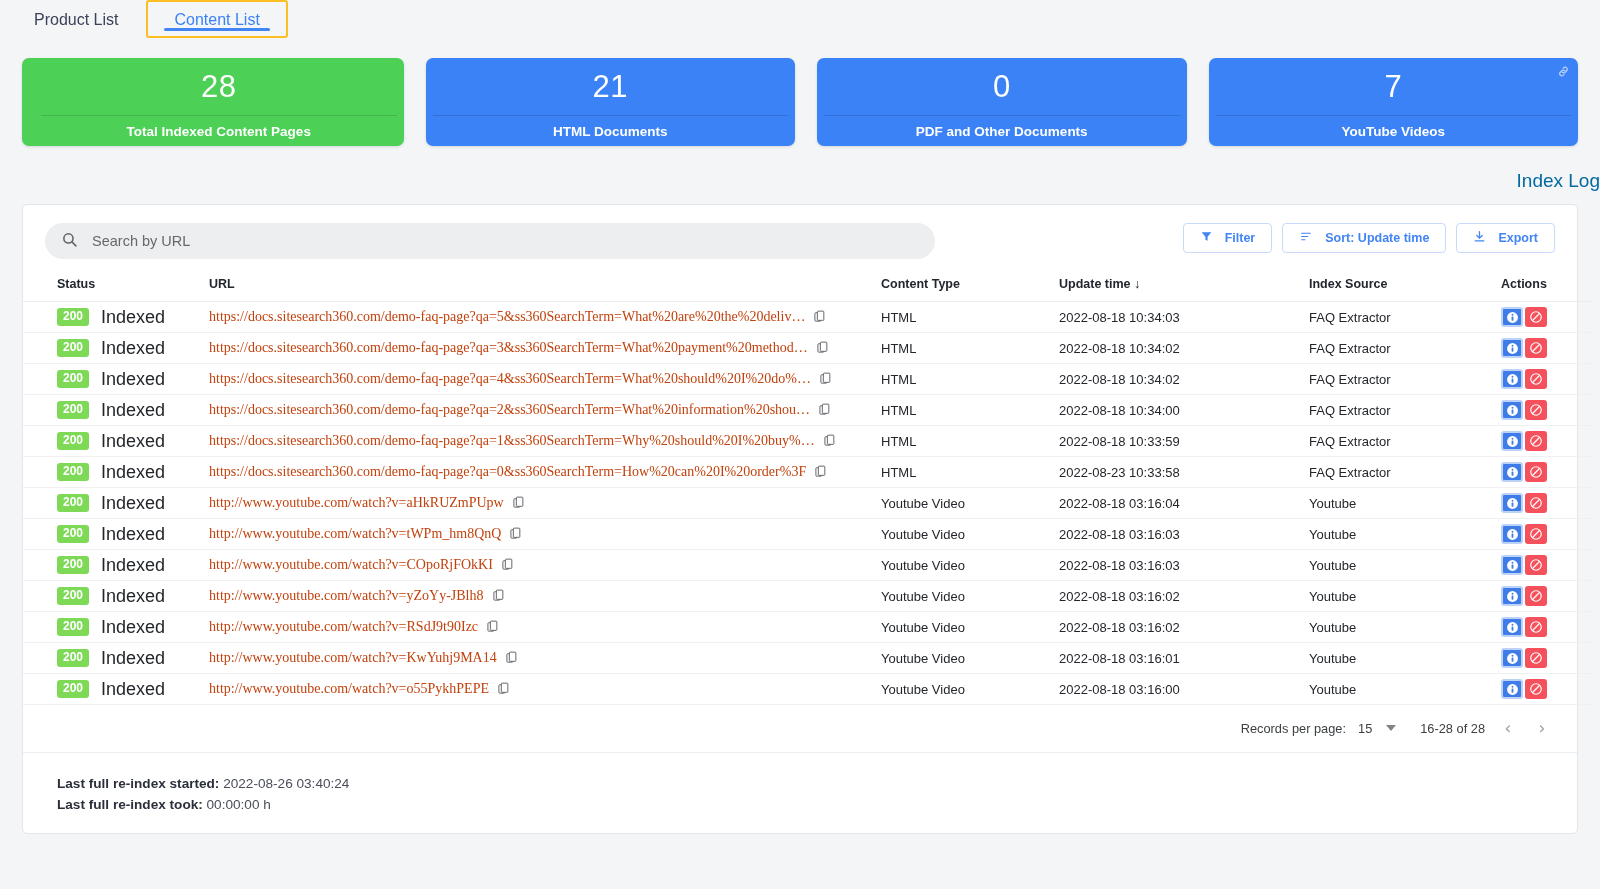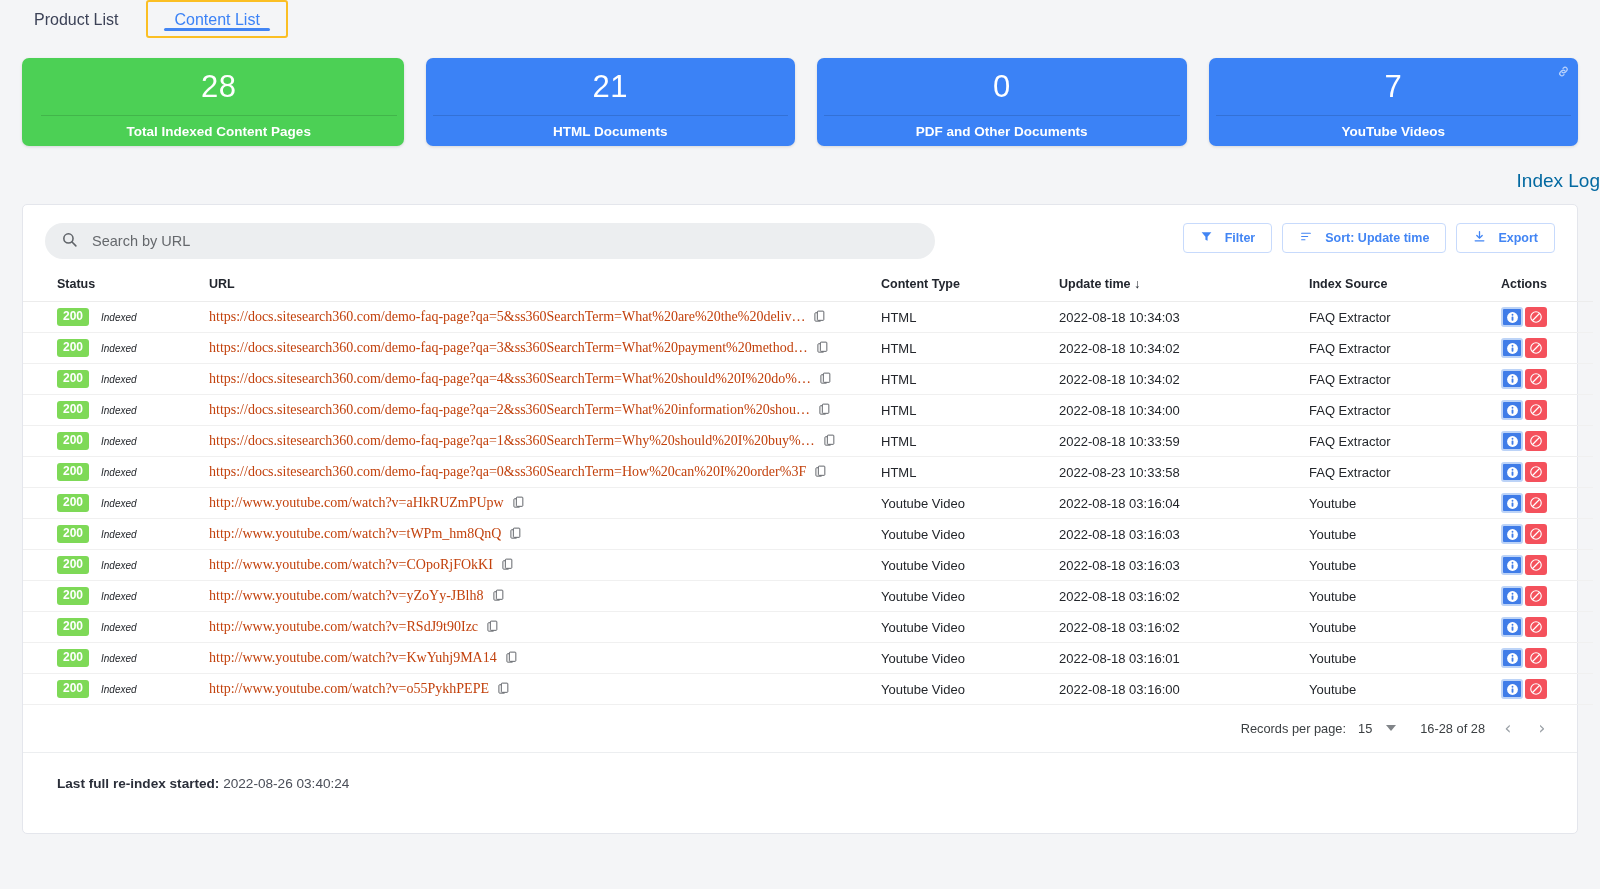--- a/index.html
+++ b/index.html
@@ -165,21 +165,21 @@
     color: #fff;
     font-size: 12px;
     font-weight: 700;
     border-radius: 3px;
     padding: 1px 6px 2px 6px;
     line-height: 15px;
     min-width: 32px;
     text-align: center;
   }
   .statuswrap { display: flex; align-items: center; gap: 12px; }
-  .statuswrap .txt { font-size: 10px; color: #23262b; font-style: italic; }
+  .statuswrap .txt { font-size: 18px; color: #23262b; }
 
   .urlwrap { display: flex; align-items: center; gap: 8px; padding-right: 6px; }
   .urlwrap a {
     color: #c2410c;
     text-decoration: none;
     font-size: 14px;
     white-space: nowrap;
     overflow: hidden;
     text-overflow: ellipsis;
     max-width: 632px;
@@ -830,16 +830,20 @@
       <span class="range">16-28 of 28</span>
       <span class="pg-arrow">‹</span>
       <span class="pg-arrow">›</span>
     </div>
 
     <div class="foot">
       <div>
         <b>Last full re-index started:</b>
         <span class="v">2022-08-26 03:40:24</span>
       </div>
+      <div>
+        <b>Last full re-index took:</b>
+        <span class="v">00:00:00 h</span>
+      </div>
     </div>
 
   </div>
 </div>
 
 </body></html>

